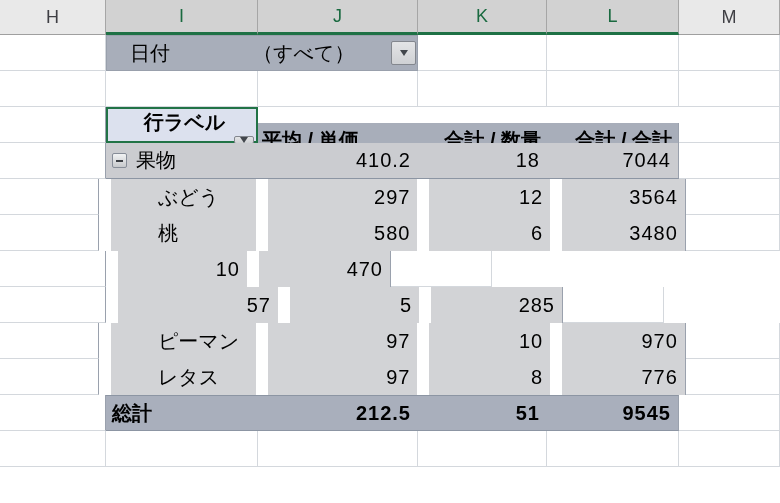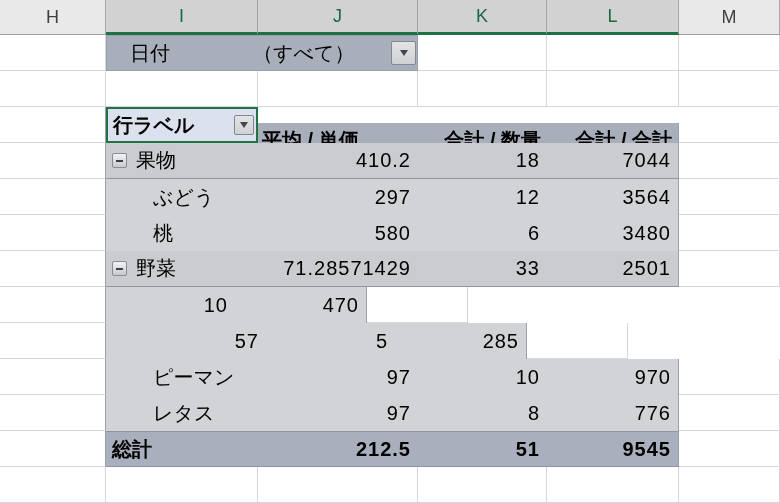--- a/index.html
+++ b/index.html
@@ -33,28 +33,28 @@
   .dd-btn {
     margin-left:auto; margin-right:1px; width:25px; height:24px;
     background:linear-gradient(#e3e4e6,#cfd1d4); border:1px solid #83878e; border-radius:2px;
     display:flex; align-items:center; justify-content:center;
   }
   .dd-arrow { width:0; height:0; border-left:4px solid transparent; border-right:4px solid transparent; border-top:6px solid #42464c; }
   
   .hdrdark { background:#a8aeba; font-weight:bold; font-size:20px; border-bottom:2px solid #46505e; white-space:nowrap;margin-top:16px; }
   .activecell {
     width:152px; background:#dce1ee; border:2px solid #217346;
-    display:flex; align-items:center; font-weight:bold; font-size:20px; padding-left:5px;
+    display:flex; align-items:center; font-weight:bold; font-size:20px; padding-left:5px;flex-direction:column;
   }
   .activecell .dd-btn { width:20px; height:20px; margin-right:2px; }
   
   .lab { font-size:20px; white-space:nowrap; overflow:hidden; }
   .num { justify-content:flex-end; padding-right:7px; font-size:20px; letter-spacing:1px; white-space:nowrap; }
   .r-cat  { background:#cbccd0; font-weight:normal; }
-  .r-item { background:#d2d3d6; }
+  .r-item { background:#d2d3d6;margin-left:12px; }
   .r-tot  { background:#a9afbc; font-weight:bold; }
   .bb-cat { border-bottom:1px solid #8c95a3; }
   .tot-b  { border-top:1px solid #8c95a3; border-bottom:1px solid #8c95a3; }
   .ind-cat  { padding-left:6px; }
   .ind-item { padding-left:47px; }
   .ind-tot  { padding-left:6px; }
   .expand-btn {
     width:15px; height:15px; margin-right:9px; flex:0 0 15px;
     background:linear-gradient(#f2f3f4,#c7c9cc); border:1px solid #878d98; border-radius:2px;
     display:flex; align-items:center; justify-content:center;
@@ -137,33 +137,20 @@
 
   <div class="row">
     <div class="cell grid w-h edge-l"></div>
     <div class="cell lab r-item ind-item w-i">桃</div>
     <div class="cell num r-item w-j">580</div>
     <div class="cell num r-item w-k">6</div>
     <div class="cell num r-item w-l edge-l">3480</div>
     <div class="cell grid w-m"></div>
   </div>
 
-  <div class="row">
-    <div class="cell grid w-h edge-l"></div>
-    <div class="cell lab r-cat bb-cat ind-cat w-i">
-      <span class="expand-btn">
-          <span class="minus"></span>
-        </span>
-      <span>野菜</span>
-    </div>
-    <div class="cell num r-cat bb-cat w-j">71.28571429</div>
-    <div class="cell num r-cat bb-cat w-k">33</div>
-    <div class="cell num r-cat bb-cat w-l edge-l">2501</div>
-    <div class="cell grid w-m"></div>
-  </div>
 
   <div class="row">
     <div class="cell grid w-h edge-l"></div>
     <div class="cell num r-item w-k">10</div>
     <div class="cell num r-item w-l edge-l">470</div>
     <div class="cell grid w-m"></div>
   </div>
 
   <div class="row">
     <div class="cell grid w-h edge-l"></div>

